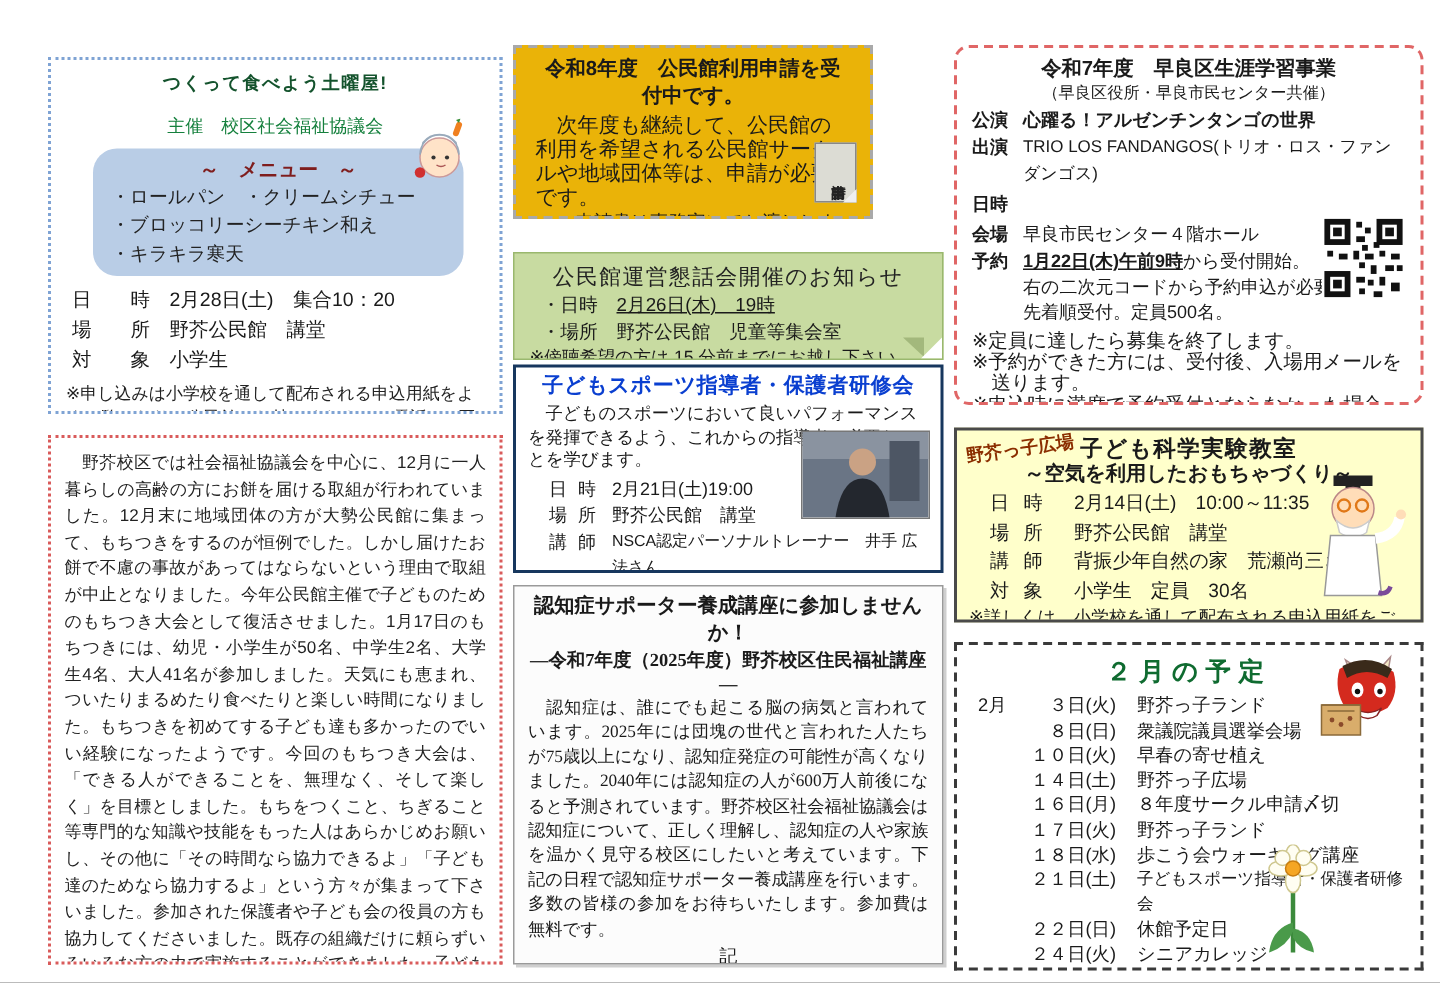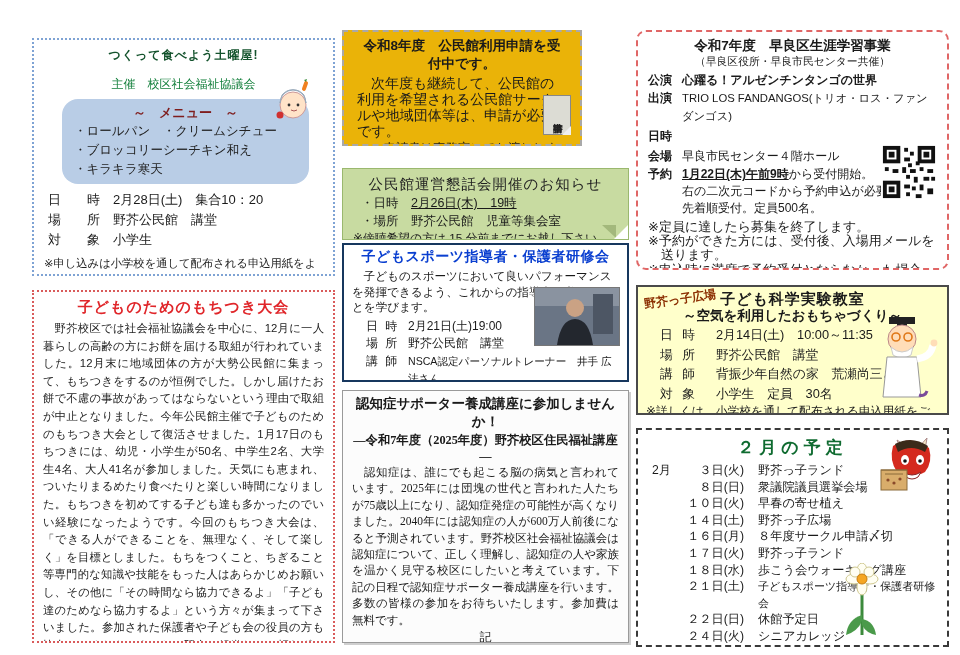--- a/index.html
+++ b/index.html
@@ -111,21 +111,20 @@
       <div class="mi">・ブロッコリーシーチキン和え</div>
       <div class="mi">・キラキラ寒天</div>
     </div>
     <div class="info">日　　時　2月28日(土)　集合10：20</div>
     <div class="info">場　　所　野芥公民館　講堂</div>
     <div class="info">対　　象　小学生</div>
     <div class="note">※申し込みは小学校を通して配布される申込用紙をよくご覧になり、公民館へお持ちください。電話FAX不可。</div>
   </div>
 
   <div class="box" id="mochi">
-    <div class="tc b title">子どものためのもちつき大会</div>
     <div class="body">　野芥校区では社会福祉協議会を中心に、12月に一人暮らしの高齢の方にお餅を届ける取組が行われていました。12月末に地域団体の方が大勢公民館に集まって、もちつきをするのが恒例でした。しかし届けたお餅で不慮の事故があってはならないという理由で取組が中止となりました。今年公民館主催で子どものためのもちつき大会として復活させました。1月17日のもちつきには、幼児・小学生が50名、中学生2名、大学生4名、大人41名が参加しました。天気にも恵まれ、ついたりまるめたり食べたりと楽しい時間になりました。もちつきを初めてする子ども達も多かったのでいい経験になったようです。今回のもちつき大会は、「できる人ができることを、無理なく、そして楽しく」を目標としました。もちをつくこと、ちぎること等専門的な知識や技能をもった人はあらかじめお願いし、その他に「その時間なら協力できるよ」「子ども達のためなら協力するよ」という方々が集まって下さいました。参加された保護者や子ども会の役員の方も協力してくださいました。既存の組織だけに頼らずいろいろな方の力で実施することができました。子ども達だけでなくスタッフの皆さんからも「楽しかった」という声をいただきました。参加協力してくださった皆さん、本当にありがとうございました。（館長　岩村）</div>
   </div>
 
   <div class="box" id="apply">
     <div class="tc b title">令和8年度　公民館利用申請を受付中です。</div>
     <div class="body">　次年度も継続して、公民館の利用を希望される公民館サークルや地域団体等は、申請が必要です。</div>
     <div class="item">◇ 申請書は事務室にてお渡しします。</div>
     <div class="item">
       <span>◇ 受付期間　</span><span class="u b">2月16日(月)まで</span>
     </div>

